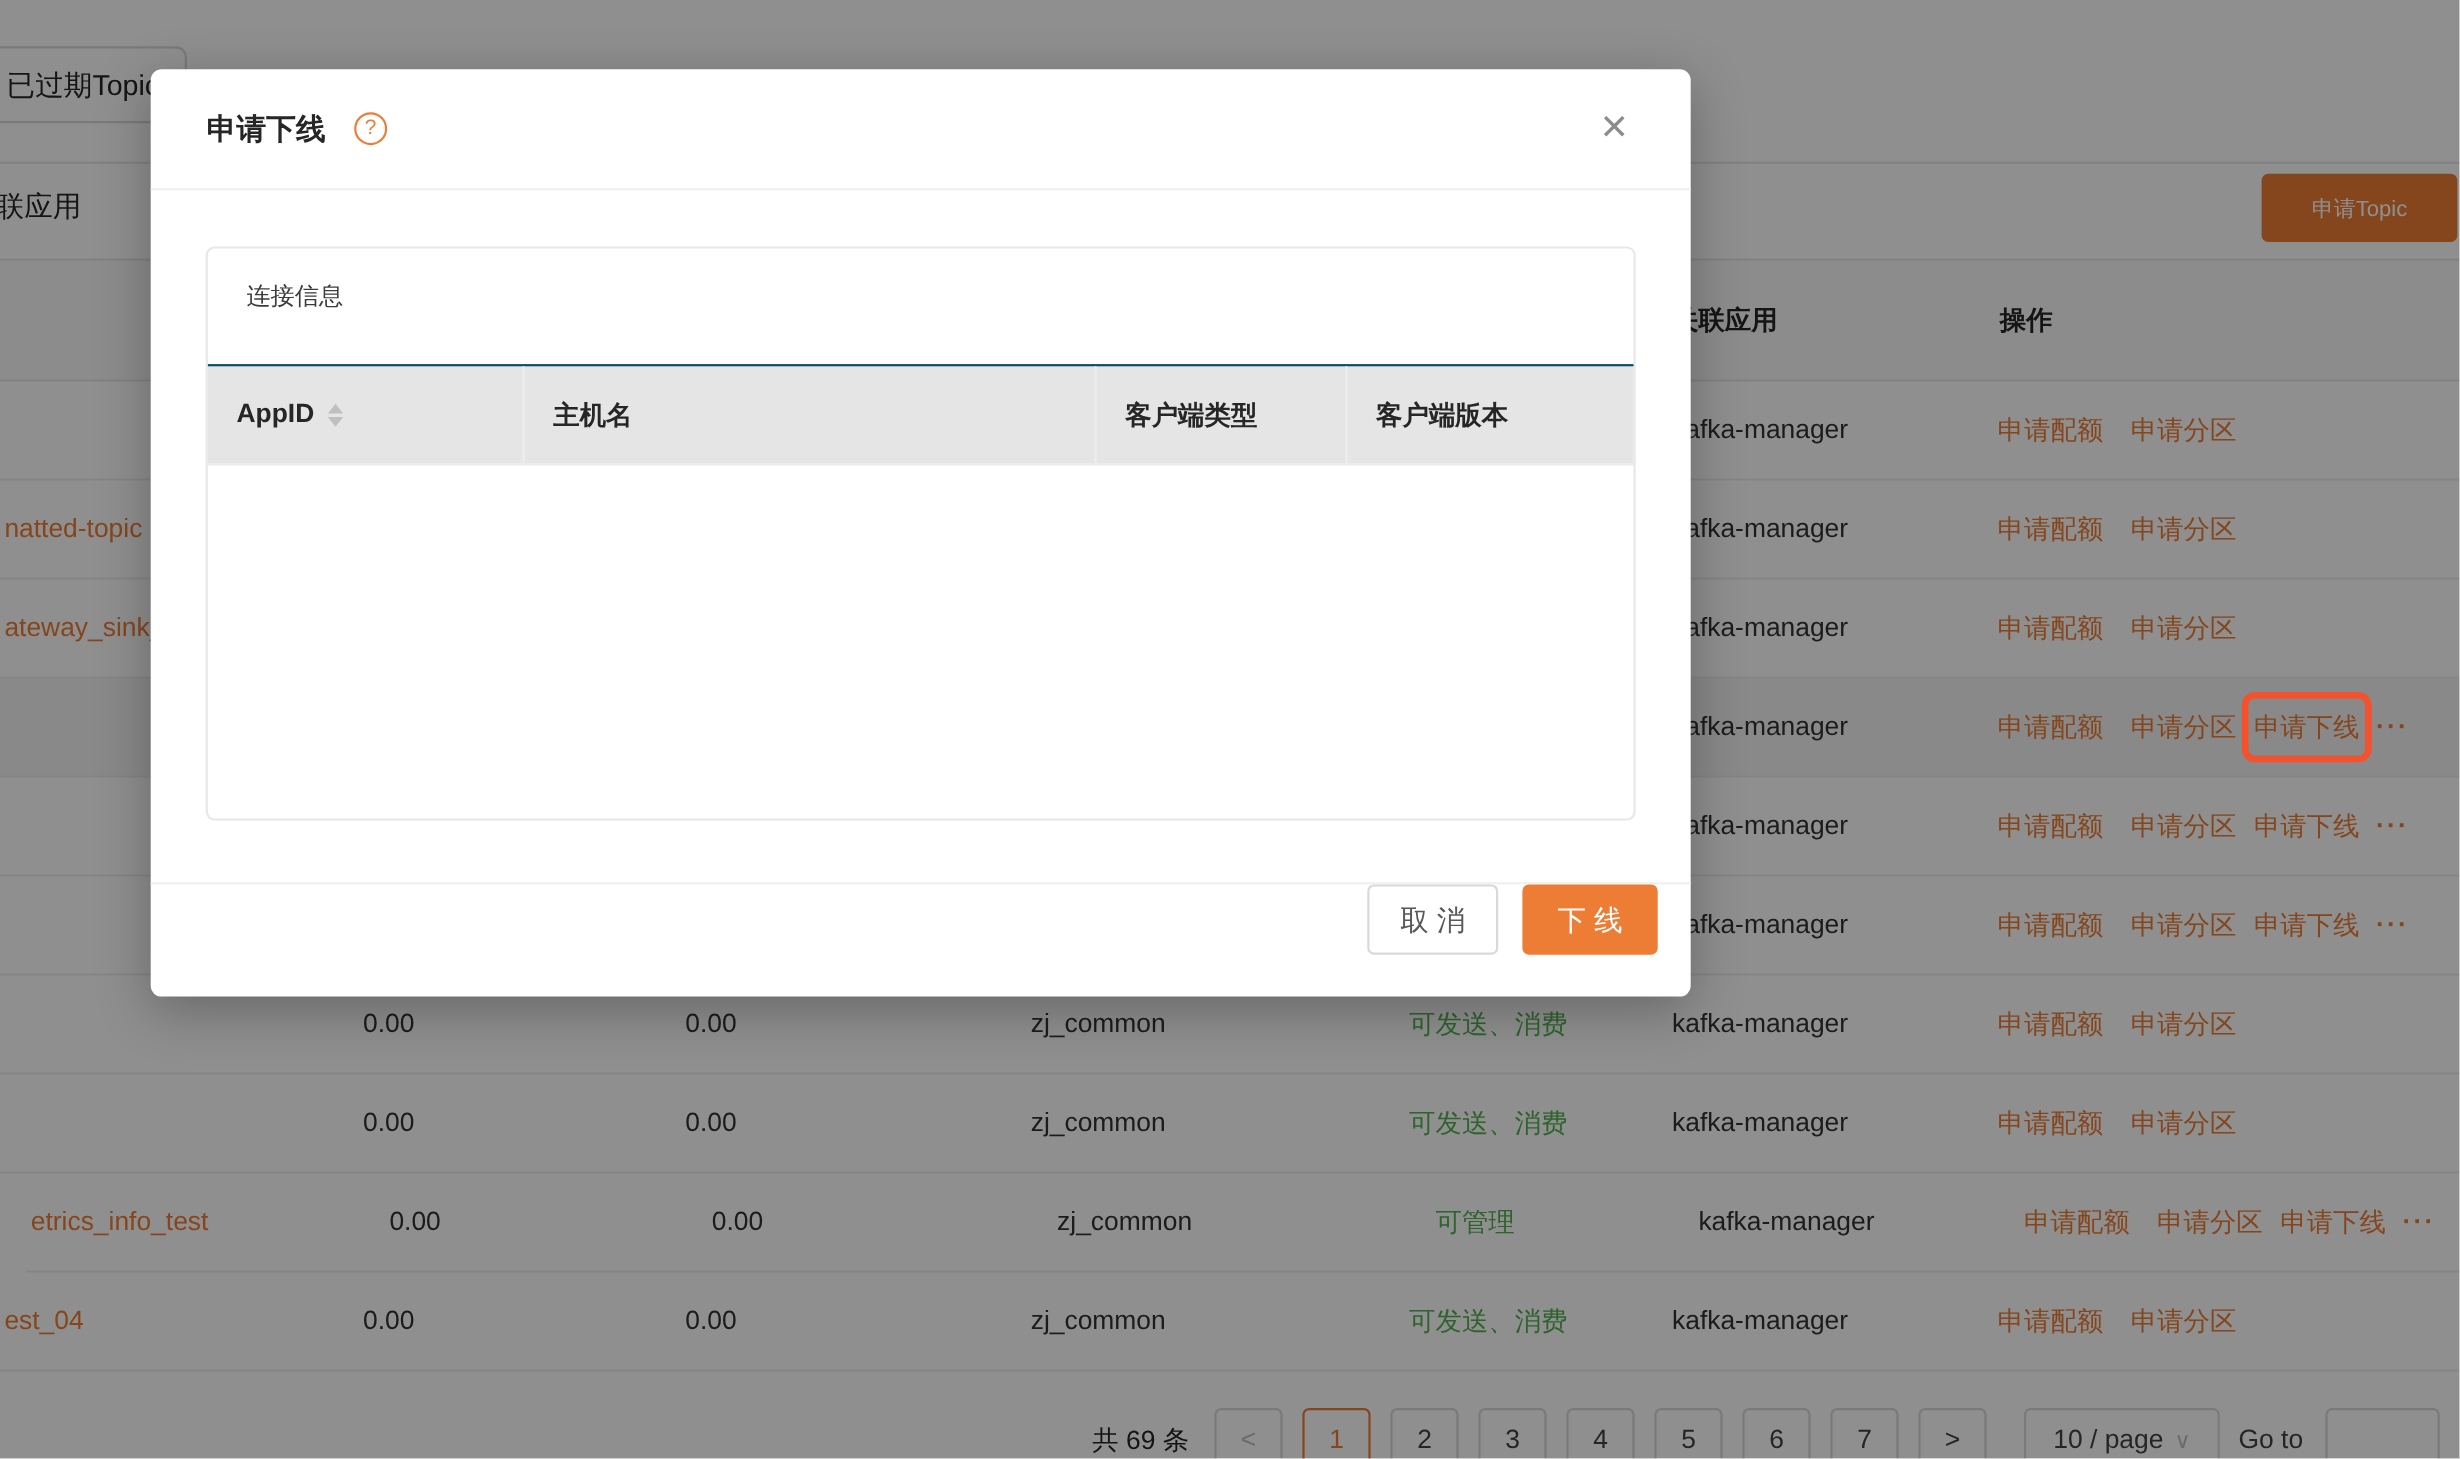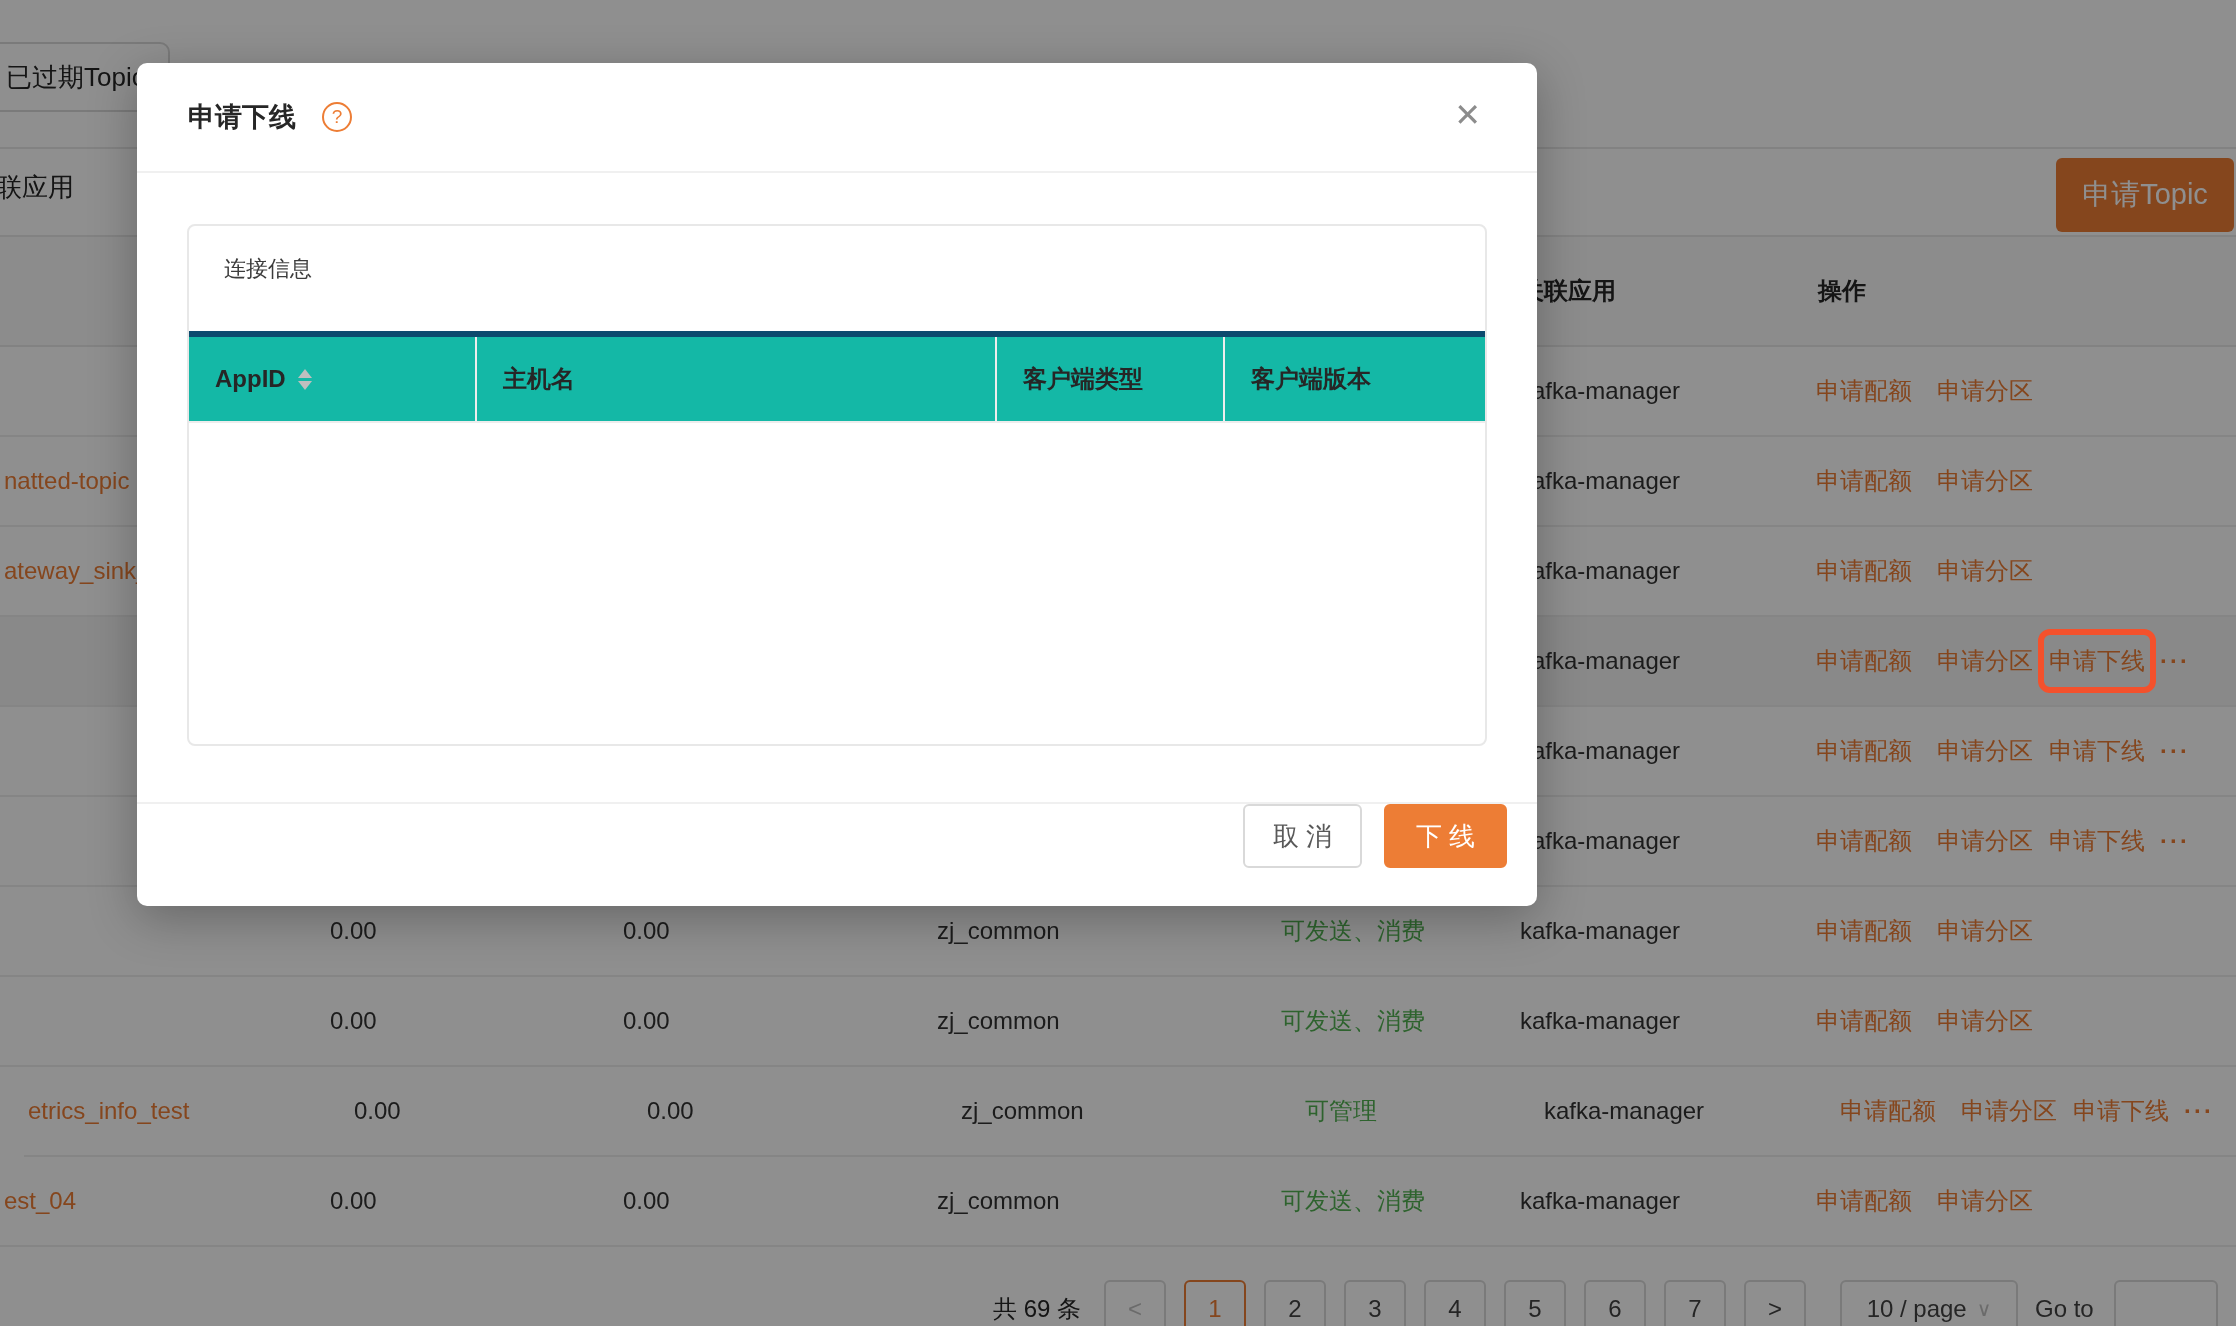--- a/index.html
+++ b/index.html
@@ -11,22 +11,22 @@
   .bg-app { position:absolute; inset:0; background:#fff; }
   .tab {
     position:absolute; left:-14px; top:42px; width:184px; height:70px;
     background:#fff; border:2px solid #d9d9d9; border-radius:10px 10px 0 0;
     display:flex; align-items:center; padding-left:18px;
     font-size:26px; color:#262626;
   }
   .tabs-line { position:absolute; left:0; top:147px; width:100%; height:2px; background:#e8e8e8; }
   .filter-label { position:absolute; left:-30px; top:170px; font-size:26px; color:#262626; }
   .apply-topic-btn {
-    position:absolute; left:2056px; top:158px; width:178px; height:74px;
-    background:#ED7D35; border-radius:6px; color:#fff; font-size:29px;
+    position:absolute; left:2056px; top:158px; width:178px; height:62px;
+    background:#ED7D35; border-radius:6px; color:#fff; font-size:20px;
     display:flex; align-items:center; justify-content:center; cursor:pointer;
   }
   .bg-thead {
     position:absolute; left:0; top:235px; width:100%; height:112px;
     background:#fafafa; border-top:2px solid #e8e8e8; border-bottom:2px solid #e8e8e8;
   }
   .bg-th { position:absolute; top:0; height:100%; display:flex; align-items:center;
            font-size:24px; color:#262626; font-weight:bold; }
   .bg-th.th-0 { left:1520px; }
   .bg-th.th-1 { left:1818px; }
@@ -74,22 +74,22 @@
   .modal-header { position:relative; height:110px; border-bottom:2px solid #f0f0f0;
     display:flex; align-items:center; padding-left:51px; }
   .modal-title { font-size:27px; color:#262626; font-weight:bold; }
   .help-icon { margin-left:26px; width:30px; height:30px; border:2px solid #ED7D35; border-radius:50%;
     color:#ED7D35; font-size:19px; display:flex; align-items:center; justify-content:center; cursor:pointer; }
   .close-icon { position:absolute; right:56px; top:36px; font-size:32px; color:#8c8c8c; cursor:pointer; line-height:1; }
 
   .conn-card { position:absolute; left:50px; top:161px; width:1300px; height:522px;
     border:2px solid #e8e8e8; border-radius:8px; }
   .conn-title { position:absolute; left:35px; top:28px; font-size:22px; color:#3c3c3c; }
-  .conn-thead { position:absolute; left:0; top:105px; width:100%; height:92px; background:#14b8a6;
-    border-top:6px solid #0c4a6e; border-bottom:2px solid #ededed; display:flex; }
+  .conn-thead { position:absolute; left:0; top:105px; width:100%; height:92px; background:#e5e5e5;
+    border-top:2px solid #0c4a6e; border-bottom:2px solid #ededed; display:flex; }
   .conn-th { height:100%; display:flex; align-items:center; padding-left:26px;
     font-size:24px; color:#262626; font-weight:bold; border-right:2px solid #ededed; }
   .conn-th:last-child { border-right:none; }
   .sorter { display:inline-flex; flex-direction:column; gap:3px; margin-left:12px; }
   .sorter i { width:0; height:0; border-left:7px solid transparent; border-right:7px solid transparent; }
   .sorter .up   { border-bottom:9px solid #bfbfbf; }
   .sorter .down { border-top:9px solid #bfbfbf; }
 
   .empty { position:absolute; left:0; top:197px; width:100%; height:320px;
     display:flex; flex-direction:column; align-items:center; justify-content:center; gap:22px; }

